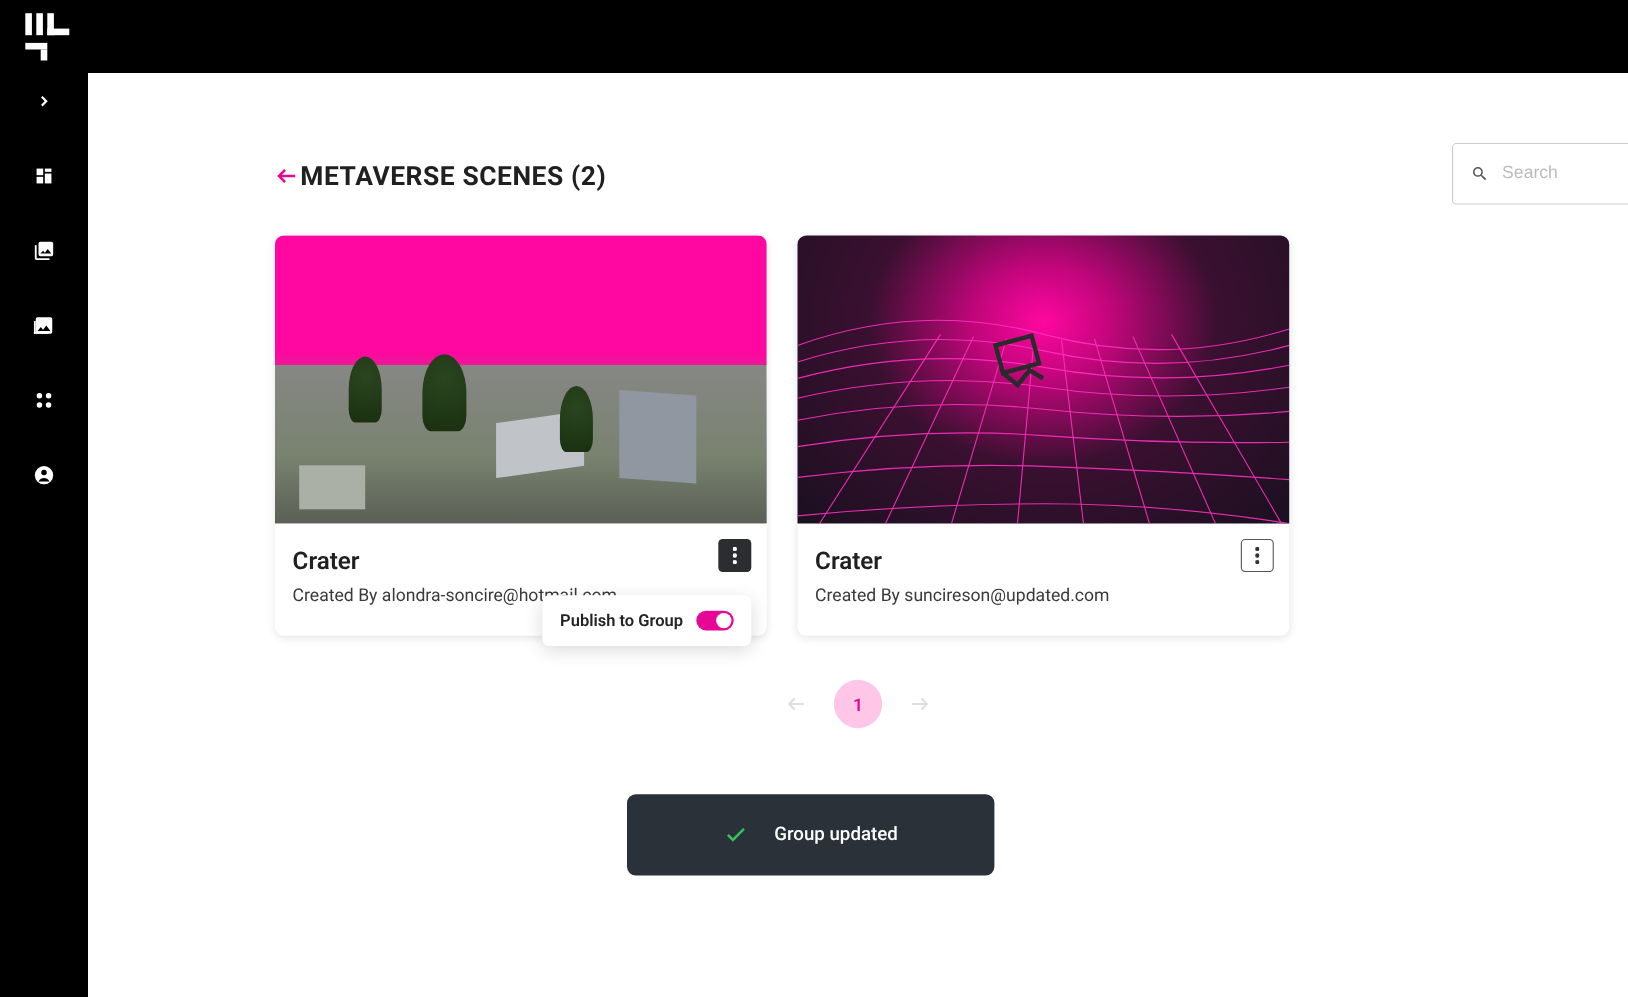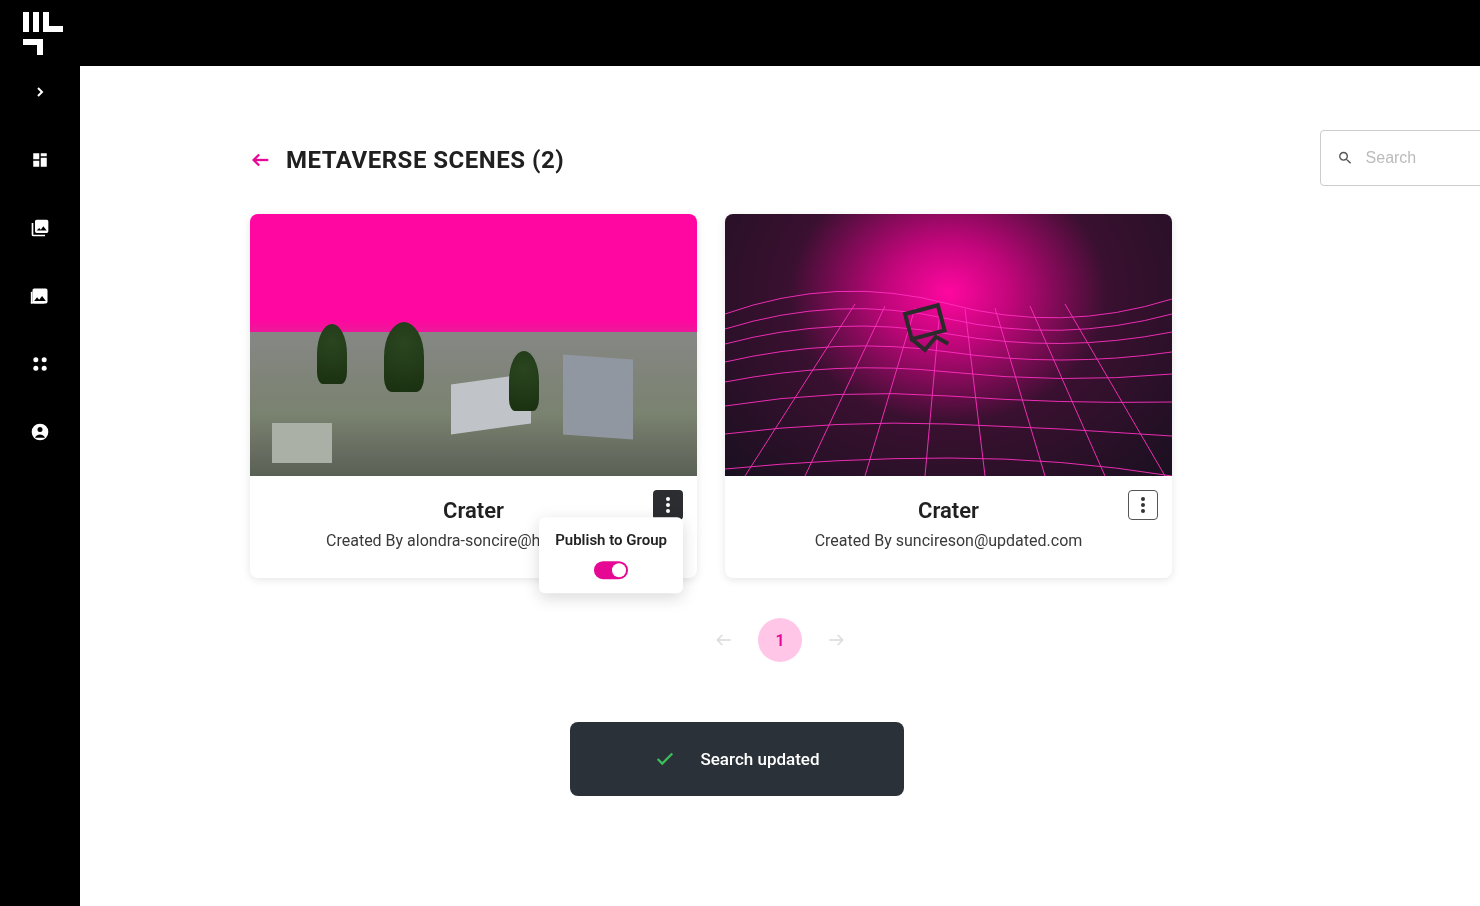--- a/index.html
+++ b/index.html
@@ -2,36 +2,36 @@
 <html><head>
 <meta charset="utf-8">
 <style>
 * { box-sizing: border-box; margin: 0; padding: 0; }
 body { font-family: -apple-system, BlinkMacSystemFont, "Segoe UI", Roboto, sans-serif; background: #fff; overflow-x: hidden; }
 .topbar { position: fixed; top:0; left:0; right:0; height:66px; background:#000; z-index:100; display:flex; align-items:center; padding-left:20px;}
 .logo { width:48px; height:48px; }
 .sidebar { position:fixed; top:0; left:0; bottom:0; width:80px; background:#000; z-index:99; display:flex; flex-direction:column; align-items:center; padding-top:80px; gap:44px;}
 .sidebar-item { width:24px; height:24px; color:#fff; cursor:pointer; display:flex; align-items:center; justify-content:center;}
 .main { margin-left:80px; margin-top:66px; padding:80px 0 60px 170px; }
-.header-row { display:flex; align-items:center; gap:14px; margin-bottom:40px; }
+.header-row { display:flex; align-items:center; gap:1px; margin-bottom:40px; }
 .back-arrow { color:#e60895; cursor:pointer; }
 .page-title { font-size:24px; font-weight:700; letter-spacing:0.5px; color:#202020;}
 .search-box { position:absolute; right:-40px; top:130px; width:200px; height:56px; border:1px solid #ccc; border-radius:4px; display:flex; align-items:center; padding:0 16px; gap:12px; background:#fff;}
 .search-box input { border:none; outline:none; font-size:16px; color:#333; width:100%; }
 .search-box input::placeholder { color:#bbb; }
 .cards { display:flex; gap:28px; }
 .card { width:447px; background:#fff; border-radius:8px; box-shadow:0 2px 8px rgba(0,0,0,0.1); overflow:visible; position:relative;}
 .card-img { width:100%; height:262px; border-radius:8px 8px 0 0; overflow:hidden; position:relative;}
-.card-body { padding:22px 16px 28px 16px; position:relative;text-align:center;}
+.card-body { padding:22px 16px 28px 16px; position:relative;}
 .card-title { font-size:22px; font-weight:600; color:#202020; margin-bottom:8px;}
 .card-sub { font-size:16px; color:#3a3a3a;}
 .more-btn { position:absolute; top:14px; right:14px; width:30px; height:30px; border-radius:4px; display:flex; align-items:center; justify-content:center; cursor:pointer;}
 .more-dark { background:#2b2d31; color:#fff;}
 .more-light { background:#fff; border:1px solid #555; color:#333;}
-.popover { position:absolute; right:14px; bottom:0; transform:translateY(20%); background:#fff; border-radius:6px; box-shadow:0 4px 16px rgba(0,0,0,0.15); padding:14px 16px; display:flex; align-items:center; gap:12px; z-index:50;flex-direction:column;}
+.popover { position:absolute; right:14px; bottom:0; transform:translateY(20%); background:#fff; border-radius:6px; box-shadow:0 4px 16px rgba(0,0,0,0.15); padding:14px 16px; display:flex; align-items:center; gap:12px; z-index:50;}
 .popover-label { font-size:15px; font-weight:600; color:#222;}
 .toggle { width:34px; height:18px; border-radius:10px; background:#e60895; position:relative; cursor:pointer;}
 .toggle::after { content:""; position:absolute; width:14px; height:14px; border-radius:50%; background:#fff; top:2px; right:2px;}
 .pagination { display:flex; align-items:center; justify-content:center; gap:24px; margin-top:40px; margin-left:-170px;}
 .page-arrow { color:#ddd; cursor:pointer;}
 .page-num { width:44px; height:44px; border-radius:50%; background:#ffc6e8; color:#e60895; font-weight:600; display:flex; align-items:center; justify-content:center; font-size:16px;}
 .toast { margin:60px auto 0; margin-left:320px; width:334px; height:74px; background:#2b3139; border-radius:8px; display:flex; align-items:center; justify-content:center; gap:24px; color:#fff; font-size:17px; font-weight:500;}
 .check { color:#3bbf5b; }
 
 
@@ -196,15 +196,15 @@
     <svg class="page-arrow" width="20" height="20" viewBox="0 0 24 24" fill="none" stroke="#ddd" stroke-width="2">
         <line x1="4" y1="12" x2="20" y2="12"></line>
         <polyline points="14 6 20 12 14 18"></polyline>
       </svg>
   </div>
 
   <div class="toast">
     <svg class="check" width="22" height="22" viewBox="0 0 24 24" fill="none" stroke="#3bbf5b" stroke-width="2.5">
         <polyline points="20 6 9 17 4 12"></polyline>
       </svg>
-    <span>Search updated</span>
+    <span>Group updated</span>
   </div>
 </div>
 
 </body></html>

